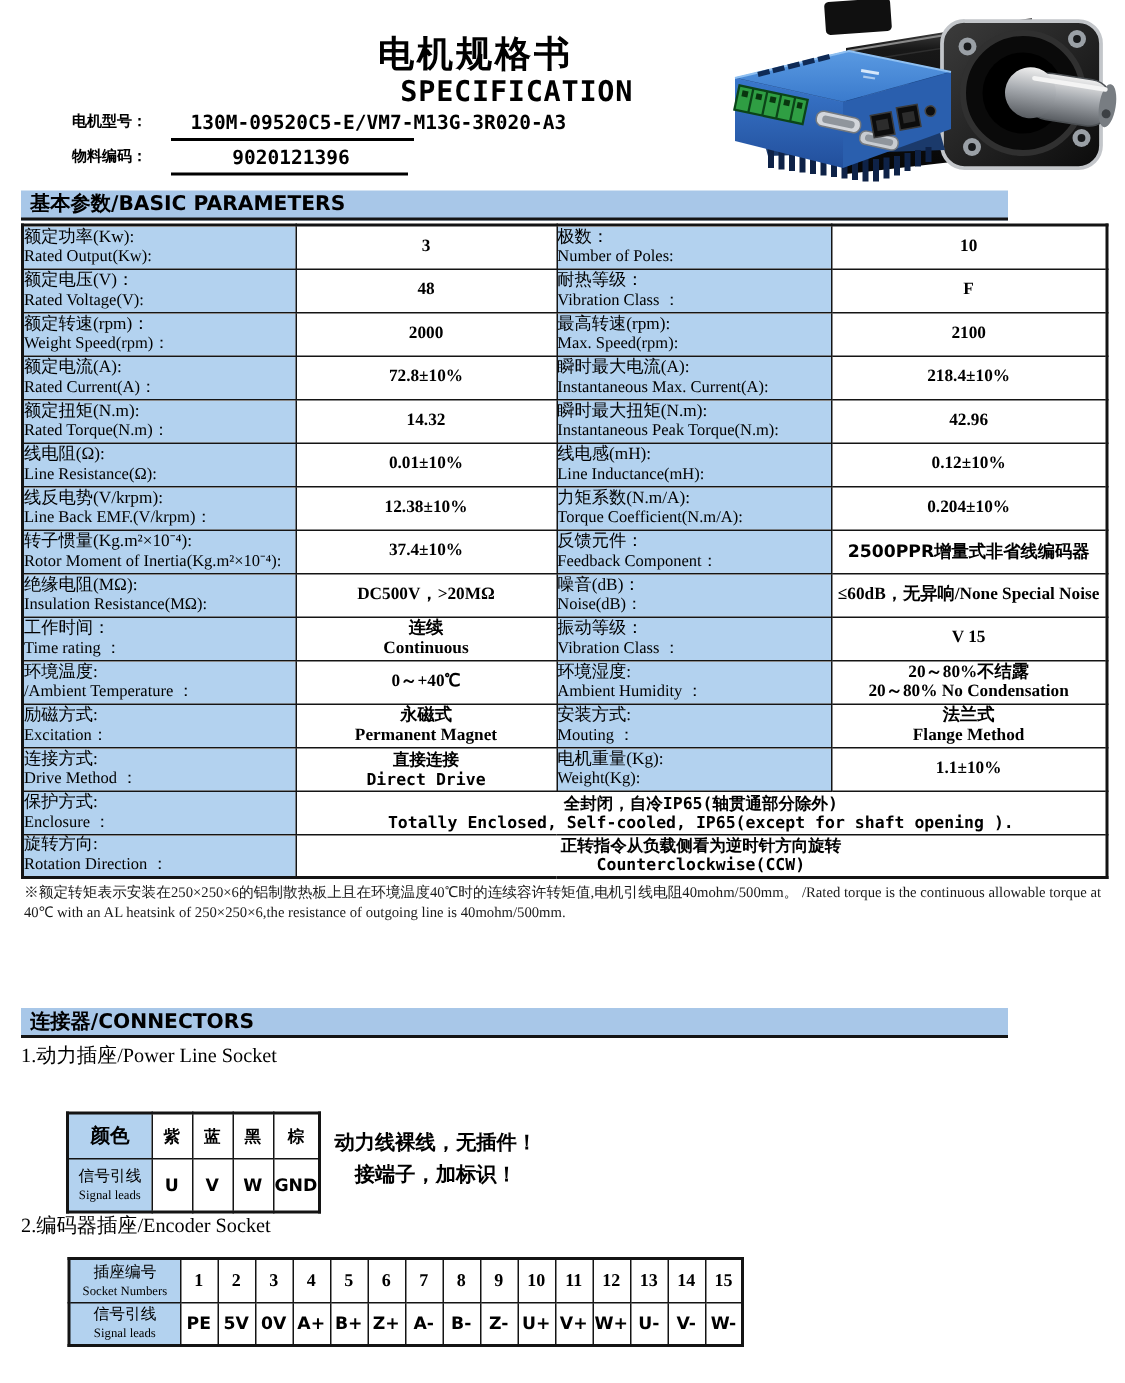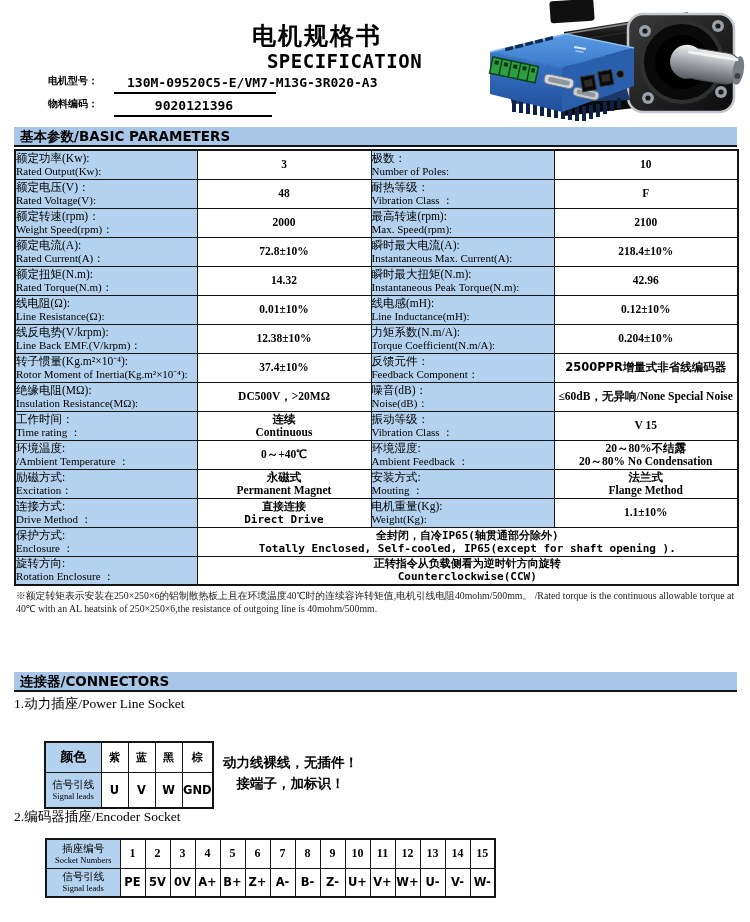--- a/index.html
+++ b/index.html
@@ -17,21 +17,21 @@
   .fld-value{position:absolute;font-family:"DejaVu Sans Mono",monospace;font-weight:bold;font-size:13px;white-space:nowrap;}
   #model-value{left:127px;top:75px;}
   #material-value{left:115px;top:98px;width:158px;text-align:center;}
   .u-line{position:absolute;height:2px;background:#000;}
   #model-underline{left:114px;top:92px;width:162px;}
   #material-underline{left:114px;top:115px;width:158px;}
 
   #product-photo{position:absolute;left:478px;top:0px;}
 
   
-  .section-bar{position:absolute;left:14px;width:723px;height:20px;background:var(--bar,#a8c7e8);
+  .section-bar{position:absolute;left:14px;width:658px;height:20px;background:var(--bar,#a8c7e8);
                border-bottom:2px solid var(--border,#141414);box-sizing:border-box;
                font-family:"DejaVu Sans",sans-serif;font-weight:bold;font-size:13.5px;
                line-height:19px;padding-left:6px;}
   #bar-basic{top:127px;}
   #bar-connectors{top:672px;}
 
   
   #basic-table{position:absolute;left:14px;top:149px;width:723px;border-collapse:collapse;
                table-layout:fixed;border:2px solid var(--border,#141414);}
   #basic-table td{border:1.5px solid var(--border,#141414);overflow:hidden;padding:0;}
@@ -364,21 +364,21 @@
         <tr>
           <td class="lbl">
             <div class="cn">环境温度:</div>
             <div class="en">/Ambient Temperature ：</div>
           </td>
           <td class="val">
             <div class="vl">0～+40℃</div>
           </td>
           <td class="lbl">
             <div class="cn">环境湿度:</div>
-            <div class="en">Ambient Feedback ：</div>
+            <div class="en">Ambient Humidity ：</div>
           </td>
           <td class="val">
             <div class="vl">20～80%不结露</div>
             <div class="vl">20～80% No Condensation</div>
           </td>
         </tr>
         <tr>
           <td class="lbl">
             <div class="cn">励磁方式:</div>
             <div class="en">Excitation：</div>
@@ -419,21 +419,21 @@
             <div class="en">Enclosure ：</div>
           </td>
           <td class="val mono" colspan="3">
             <div class="vl">全封闭，自冷IP65(轴贯通部分除外)</div>
             <div class="vl">Totally Enclosed, Self-cooled, IP65(except for shaft opening ).</div>
           </td>
         </tr>
         <tr>
           <td class="lbl">
             <div class="cn">旋转方向:</div>
-            <div class="en">Rotation Enclosure ：</div>
+            <div class="en">Rotation Direction ：</div>
           </td>
           <td class="val mono" colspan="3">
             <div class="vl">正转指令从负载侧看为逆时针方向旋转</div>
             <div class="vl">Counterclockwise(CCW)</div>
           </td>
         </tr>
       </tbody>
   </table>
 
   <div id="footnote">※额定转矩表示安装在250×250×6的铝制散热板上且在环境温度40℃时的连续容许转矩值,电机引线电阻40mohm/500mm。 /Rated torque is the continuous allowable torque at 40℃ with an AL heatsink of 250×250×6,the resistance of outgoing line is 40mohm/500mm.</div>

